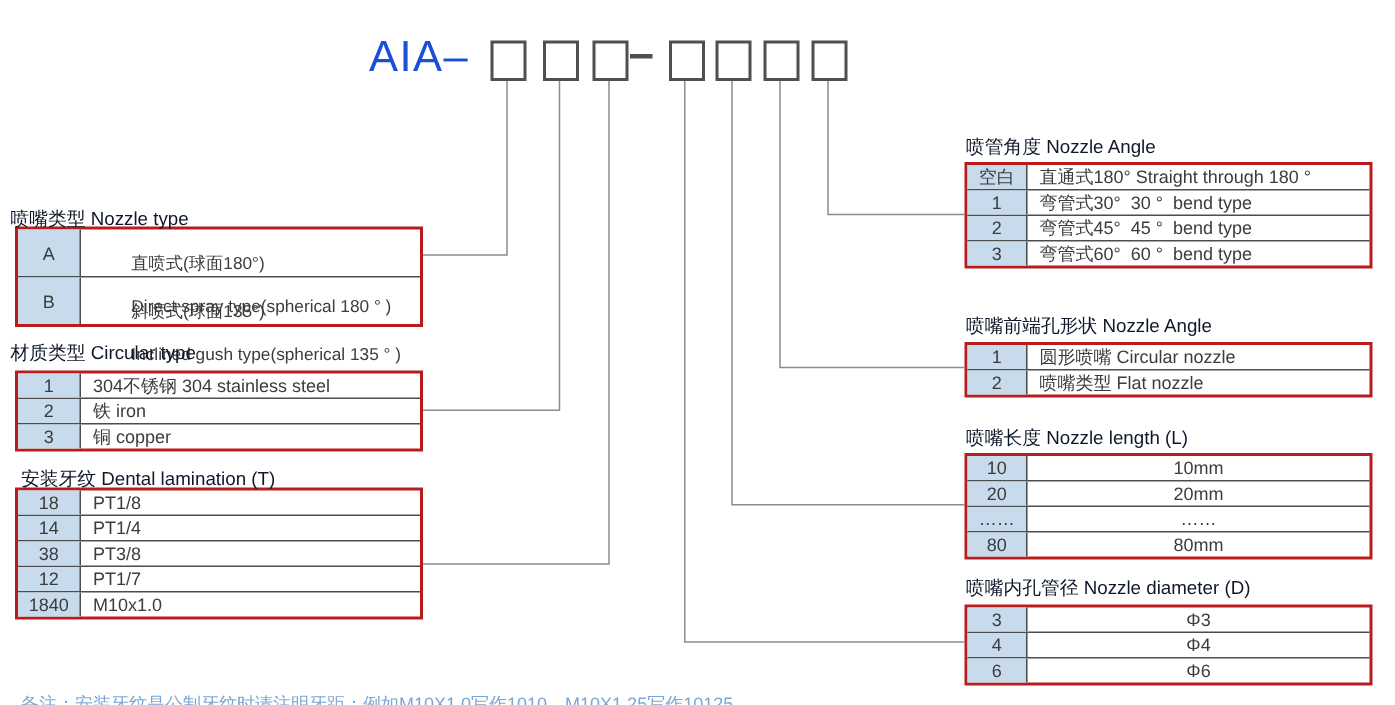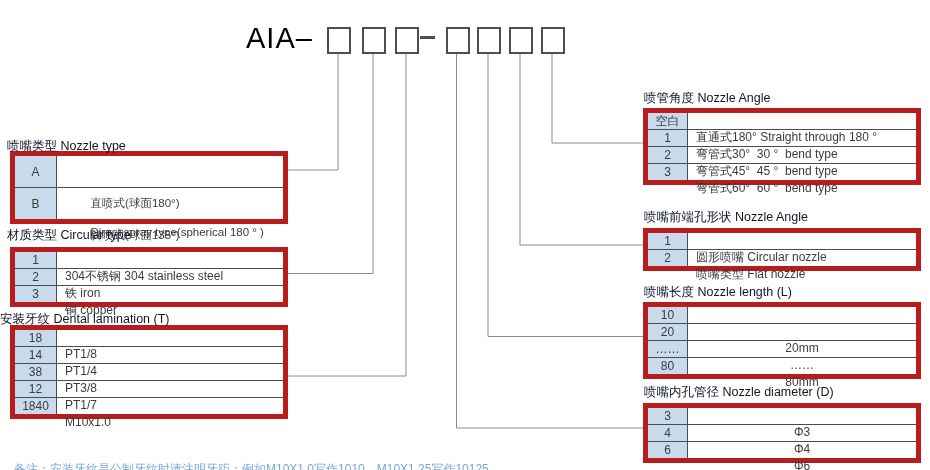--- a/index.html
+++ b/index.html
@@ -7,49 +7,49 @@
     position:relative;
     width:930px;height:470px;
     background:#ffffff;
     overflow:hidden;
     font-family:"Liberation Sans","DejaVu Sans",sans-serif;
     color:#3c3c3c;
   }
   .connectors{position:absolute;left:0;top:0;z-index:0;}
   .code-prefix{
     position:absolute;left:246px;top:22px;
-    font-size:29px;letter-spacing:1px;color:#000000;z-index:2;
+    font-size:29px;letter-spacing:1px;color:#1d4ed8;z-index:2;
   }
   .code-box{
     position:absolute;top:27px;width:20px;height:23px;
     border:2px solid #4f4f4f;background:#fff;z-index:2;
   }
   .code-sep{
     position:absolute;left:420px;top:36px;width:15px;height:3px;
     background:#4f4f4f;z-index:2;
   }
   .sec-title{
     position:absolute;font-size:12.5px;color:#0f172a;white-space:nowrap;z-index:2;
   }
   .tbl{
     position:absolute;width:268px;
-    border:5px solid #b91c1c;background:#fff;z-index:1;
+    border:2px solid #b91c1c;background:#fff;z-index:1;
   }
   .row{display:flex;border-bottom:1px solid #4d4d4d;}
   .row:last-child{border-bottom:none;}
   .key{
     background:#c7dbec;border-right:1px solid #4d4d4d;
     display:flex;align-items:center;justify-content:center;
     font-size:12px;flex:0 0 auto;
   }
   .tbl-left .key{width:41px;}
   .tbl-right .key{width:39px;}
   .val{
     flex:1;display:flex;align-items:center;
-    font-size:12px;padding-left:8px;white-space:pre-wrap;margin-top:24px;
+    font-size:12px;padding-left:8px;white-space:pre-wrap;
   }
   .val.center{justify-content:center;padding-left:0;}
   .row-s{height:16px;}
   .row-d{height:31px;}
   .row-d .val{display:block;padding-top:1px;font-size:11.5px;line-height:14.5px;}
   .note{
     position:absolute;left:14px;top:461px;width:760px;
     font-size:12px;color:#7ba7d4;white-space:nowrap;z-index:2;
   }
 </style>
@@ -107,21 +107,21 @@
     <div class="row row-s">
       <div class="key">2</div>
       <div class="val">铁 iron</div>
     </div>
     <div class="row row-s">
       <div class="key">3</div>
       <div class="val">铜 copper</div>
     </div>
   </div>
 
-  <div class="sec-title" style="left:0;top:311px">安装牙纹 Dental lamination (T)</div>
+  <div class="sec-title" style="left:14px;top:311px">安装牙纹 Dental lamination (T)</div>
   <div class="tbl tbl-left" style="left:10px;top:325px">
     <div class="row row-s">
       <div class="key">18</div>
       <div class="val">PT1/8</div>
     </div>
     <div class="row row-s">
       <div class="key">14</div>
       <div class="val">PT1/4</div>
     </div>
     <div class="row row-s">
@@ -167,20 +167,21 @@
     <div class="row row-s">
       <div class="key">2</div>
       <div class="val">喷嘴类型 Flat nozzle</div>
     </div>
   </div>
 
   <div class="sec-title" style="left:644px;top:284px">喷嘴长度 Nozzle length (L)</div>
   <div class="tbl tbl-right" style="left:643px;top:302px">
     <div class="row row-s">
       <div class="key">10</div>
+      <div class="val center">10mm</div>
     </div>
     <div class="row row-s">
       <div class="key">20</div>
       <div class="val center">20mm</div>
     </div>
     <div class="row row-s">
       <div class="key">……</div>
       <div class="val center">……</div>
     </div>
     <div class="row row-s">

